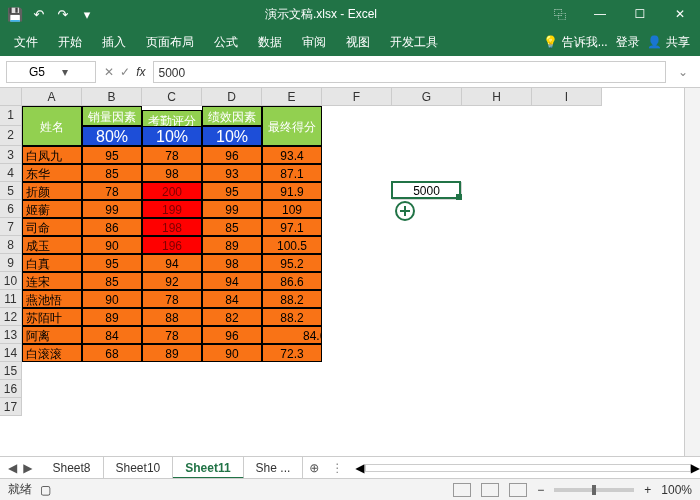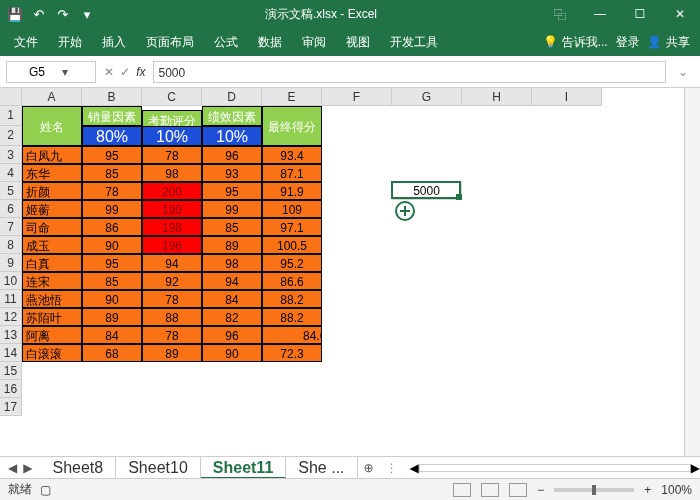--- a/index.html
+++ b/index.html
@@ -33,21 +33,21 @@
 .bcell{border:1px solid #000;text-align:center;background:#f97316}
 .red{background:#ff0000;color:#800000}
 .sel{position:absolute;border:2px solid #217346;pointer-events:none}
 .selh{position:absolute;right:-3px;bottom:-3px;width:6px;height:6px;background:#217346}
 .cursor-ico{position:absolute;width:20px;height:20px;border:2px solid #217346;border-radius:50%;background:#fff;display:flex;align-items:center;justify-content:center;pointer-events:none}
 .cursor-ico::before{content:"";width:10px;height:2px;background:#217346;position:absolute}
 .cursor-ico::after{content:"";width:2px;height:10px;background:#217346;position:absolute}
 .vscroll{position:absolute;right:0;top:0;bottom:0;width:16px;background:#f3f3f3;border-left:1px solid #ccc}
 .sheettabs{height:22px;background:#fff;border-top:1px solid #ccc;display:flex;align-items:center}
 .stnav{display:flex;gap:6px;padding:0 8px;color:#555}
-.stab{padding:0 12px;height:22px;line-height:22px;border-right:1px solid #ccc;font-size:16px;color:#333}
+.stab{padding:0 12px;height:22px;line-height:22px;border-right:1px solid #ccc;font-size:12px;color:#333}
 .stab.active{background:#fff;border-bottom:2px solid #217346;font-weight:bold;color:#217346}
 .addsh{width:22px;text-align:center;color:#555}
 .sttrack{flex:1;display:flex;align-items:center;padding-left:6px}
 .sttrack .bar{height:8px;flex:1;border:1px solid #ccc}
 .status{height:22px;background:#f3f3f3;border-top:1px solid #ccc;display:flex;align-items:center;padding:0 8px;font-size:11px;color:#333}
 .status-right{margin-left:auto;display:flex;align-items:center;gap:10px}
 .viewbtn{width:18px;height:14px;border:1px solid #999}
 .zoom-slider{width:80px;height:4px;background:#ccc;position:relative}
 .zoom-thumb{position:absolute;top:-3px;left:38px;width:4px;height:10px;background:#666}
 </style>

